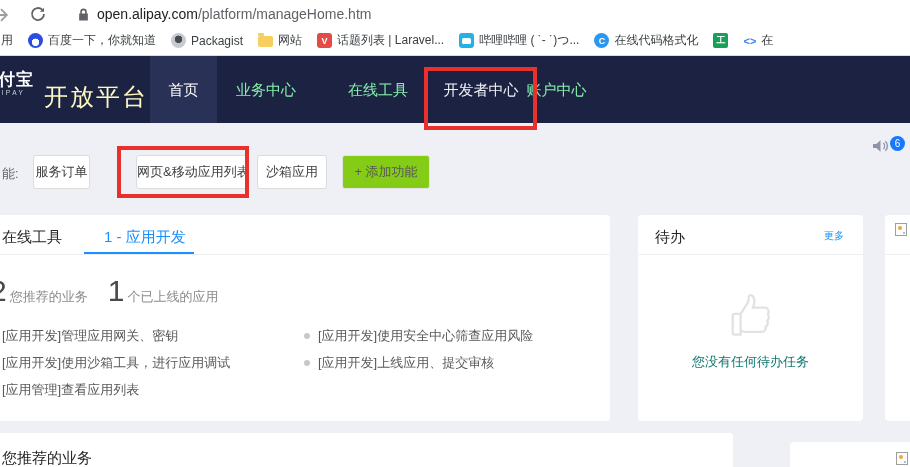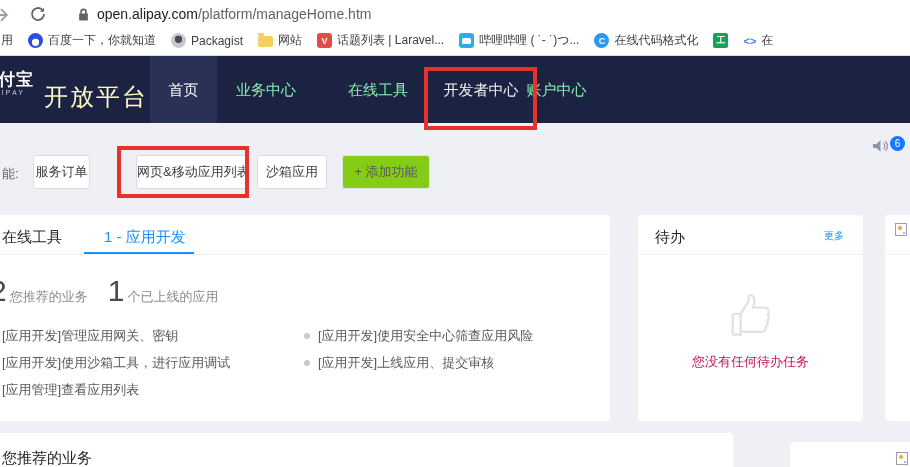--- a/index.html
+++ b/index.html
@@ -60,21 +60,21 @@
   .card-title { position:absolute; font-size:15px; color:#262626; white-space:nowrap; }
   .tab-active { position:absolute; font-size:15px; color:#1890ff; white-space:nowrap; cursor:pointer; }
   .tab-underline { position:absolute; height:2px; background:#1890ff; }
   .stats { position:absolute; display:flex; align-items:baseline; white-space:nowrap; }
   .stat-num { font-size:30px; color:#4a4a4a; line-height:32px; }
   .stat-unit { font-size:13px; color:#8c8c8c; margin-left:3px; }
   .stat-gap { width:20px; }
   .task { position:absolute; font-size:13px; color:#595959; white-space:nowrap; display:flex; align-items:center; }
   .task .dot { width:6px; height:6px; border-radius:50%; background:#c8c8c8; margin-right:8px; flex:0 0 auto; }
   .more-link { position:absolute; font-size:10px; color:#1890ff; cursor:pointer; }
-  .empty-text { position:absolute; width:100%; text-align:center; font-size:13px; color:#be185d; }
+  .empty-text { position:absolute; width:100%; text-align:center; font-size:13px; color:#0f766e; }
   .thumb-wrap { position:absolute; left:50%; transform:translateX(-50%); }
   .broken-img { position:absolute; width:12px; height:13px; border:1px solid #9e9e9e; background:#fdfdfd; }
   .broken-img::after { content:""; position:absolute; left:2px; top:2px; width:4px; height:4px;
         border-radius:50%; background:#f0a43c; box-shadow:4px 5px 0 -1px #7fb2d8; }
 </style>
 </head>
 <body>
 
 <div class="screen">
 

